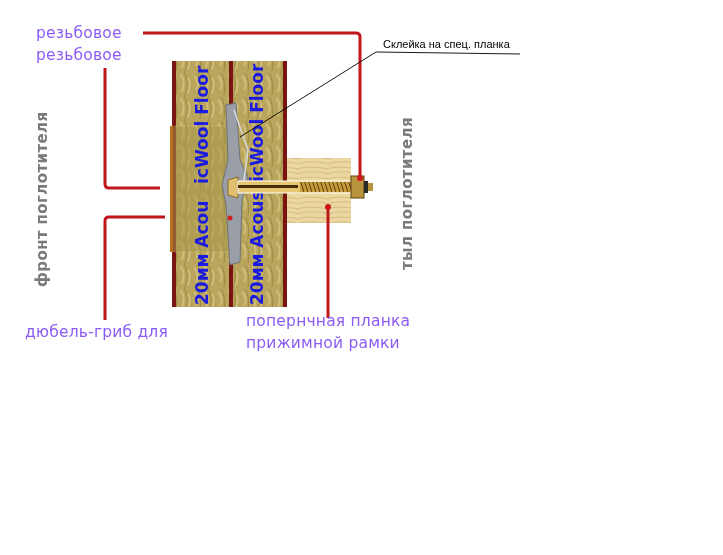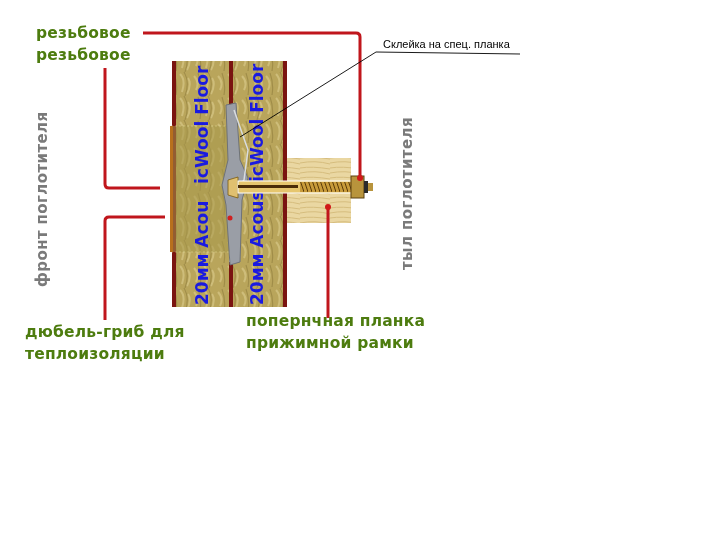--- a/index.html
+++ b/index.html
@@ -1,17 +1,17 @@
 <!DOCTYPE html>
 <html><head>
 <meta charset="utf-8">
 <style>
   html, body { margin: 0; padding: 0; background: #ffffff; }
   body { width: 723px; height: 555px; position: relative; overflow: hidden; font-family: "DejaVu Sans", sans-serif; }
-  .label-red { position: absolute; color: #4d7c0f; font-weight: bold; font-size: 15.5px; line-height: 22px; white-space: nowrap; letter-spacing: 0.2px; }
+  .label-red { position: absolute; color: #8b5cf6; font-weight: normal; font-size: 15.5px; line-height: 22px; white-space: nowrap; letter-spacing: 0.2px; }
   .label-gray-v { position: absolute; color: #7a7a7a; font-weight: bold; font-size: 15px; white-space: nowrap; transform-origin: left top; letter-spacing: 0.4px; }
   .callout-text { position: absolute; font-family: "Liberation Sans", sans-serif; font-size: 11px; color: #000; white-space: nowrap; }
   svg.main { position: absolute; left: 0; top: 0; }
   .wool-text { font-family: "DejaVu Sans", sans-serif; font-weight: bold; font-size: 17px; fill: #1a1ae0; }
 </style>
 </head>
 <body>
 
 <svg class="main" width="723" height="555" viewBox="0 0 723 555">
   <defs>
@@ -89,19 +89,18 @@
 </div>
 
 <div class="callout-text" style="left:383px; top:38px;">Склейка на спец. планка</div>
 
 <div class="label-gray-v" style="left:33px; top:287px; transform: rotate(-90deg);">фронт поглотителя</div>
 
 <div class="label-gray-v" style="left:398px; top:270px; transform: rotate(-90deg);">тыл поглотителя</div>
 
 <div class="label-red" style="left:25px; top:321px;">
   <div>дюбель-гриб для</div>
-  <div>теплоизоляции</div>
 </div>
 
 <div class="label-red" style="left:246px; top:310px;">
   <div>попернчная планка</div>
   <div>прижимной рамки</div>
 </div>
 
 </body></html>

